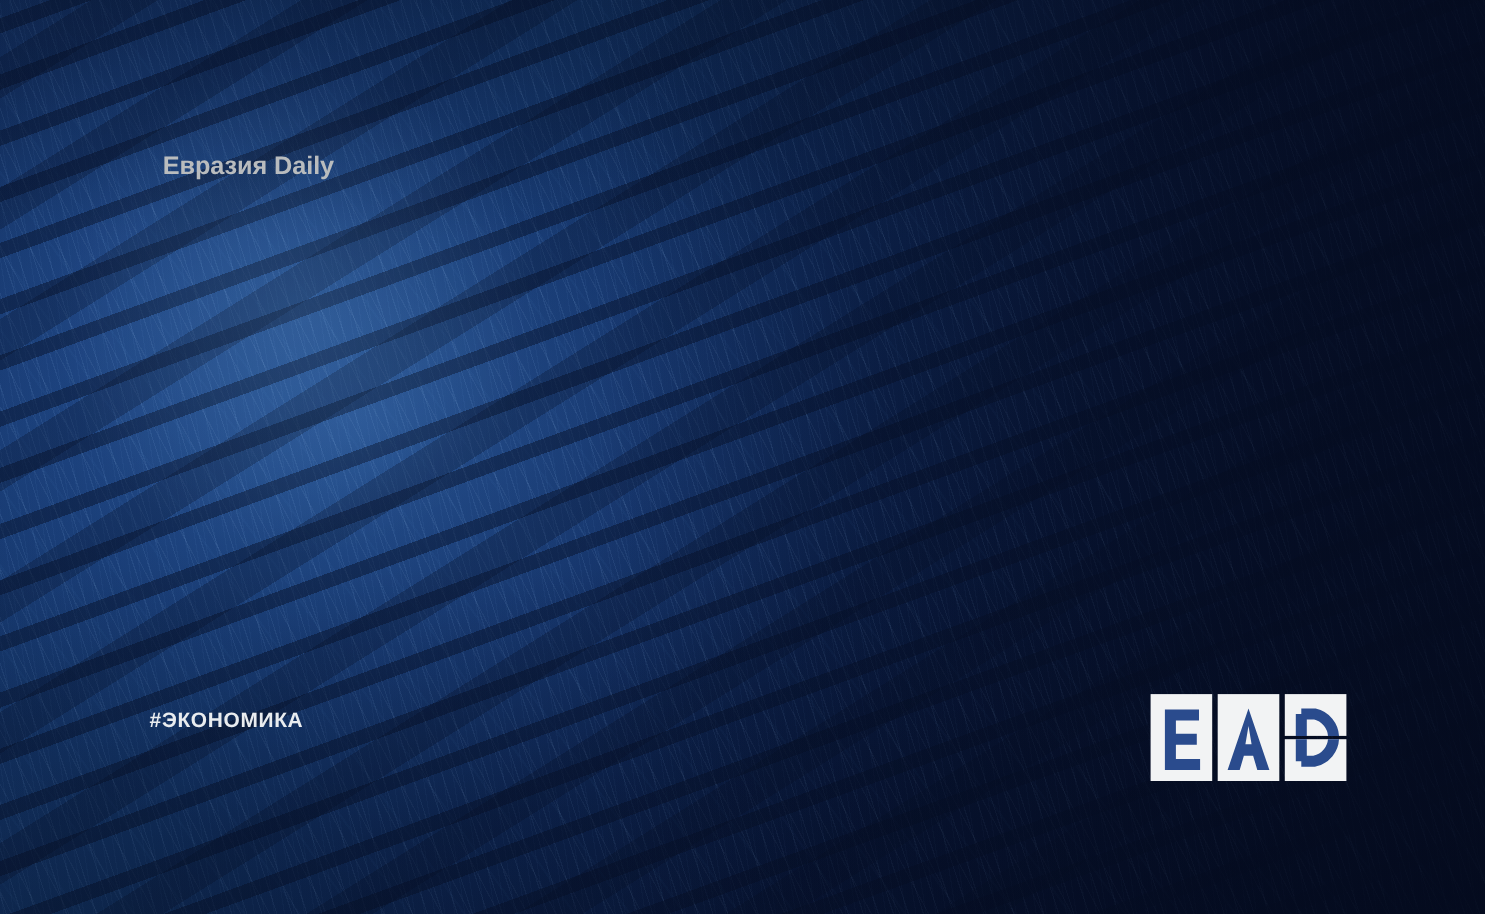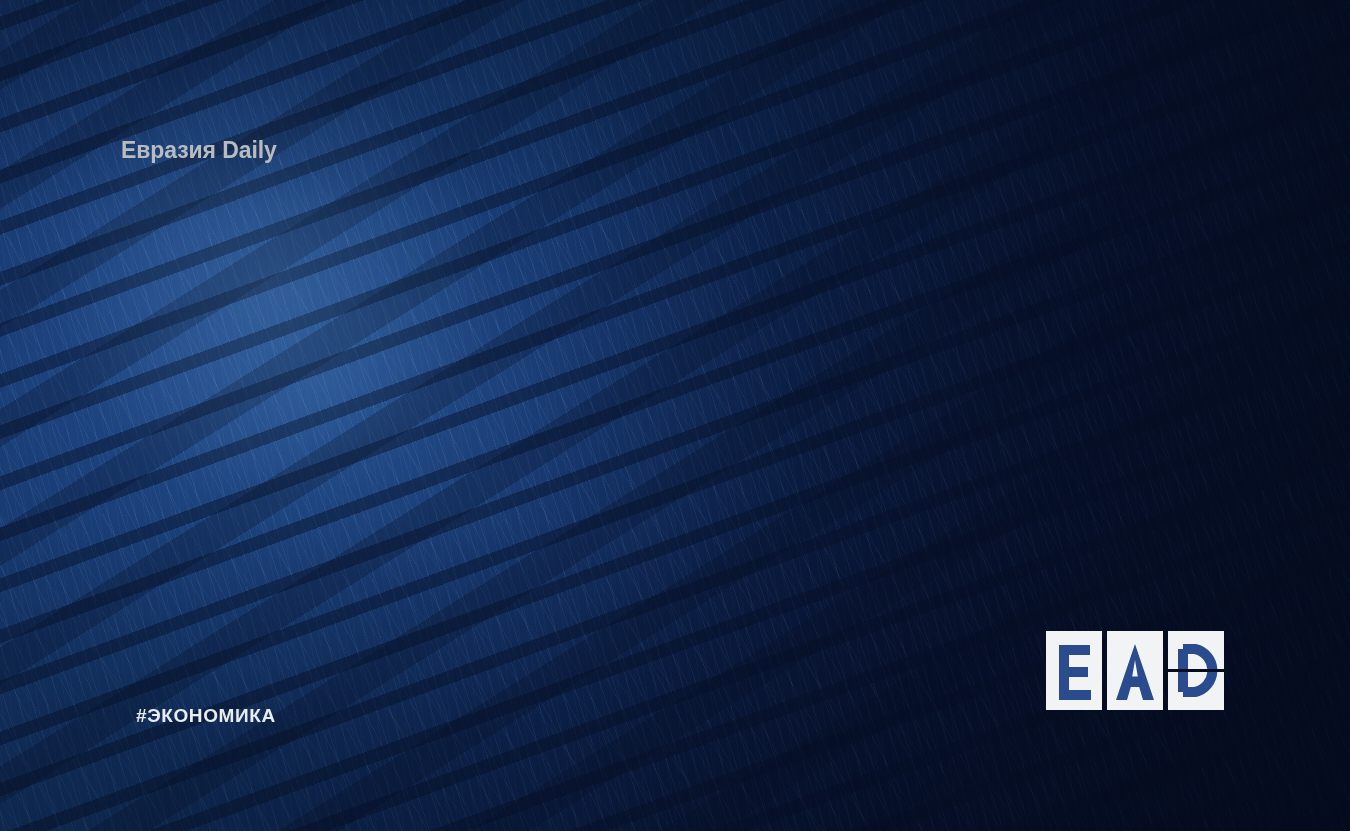--- a/index.html
+++ b/index.html
@@ -131,42 +131,42 @@
         rgba(4,10,28,0.00) 26%,
         rgba(4,10,28,0.00) 62%,
         rgba(4,10,28,0.34) 100%);
   }
 
   
   .content { position:absolute; inset:0; }
 
   .brand {
     position:absolute;
-    left:121px; top:137px;
+    left:148px; top:137px;
     font-size:23px;
     font-weight:bold;
     color:#b9bcbe;
     letter-spacing:-0.1px;
     white-space:nowrap;
   }
 
   .headline {
     position:absolute;
     left:136px; top:272px;
     width:1010px;
     font-size:50px;
     line-height:72px;
     font-weight:bold;
     color:#ffffff;
     letter-spacing:-0.4px;
   }
 
   .hashtag {
     position:absolute;
-    left:136px; top:705px;
+    left:136px; top:645px;
     font-size:19px;
     font-weight:bold;
     color:#e9ecef;
     letter-spacing:0.6px;
     white-space:nowrap;
   }
 
   
   .logo {
     position:absolute;

